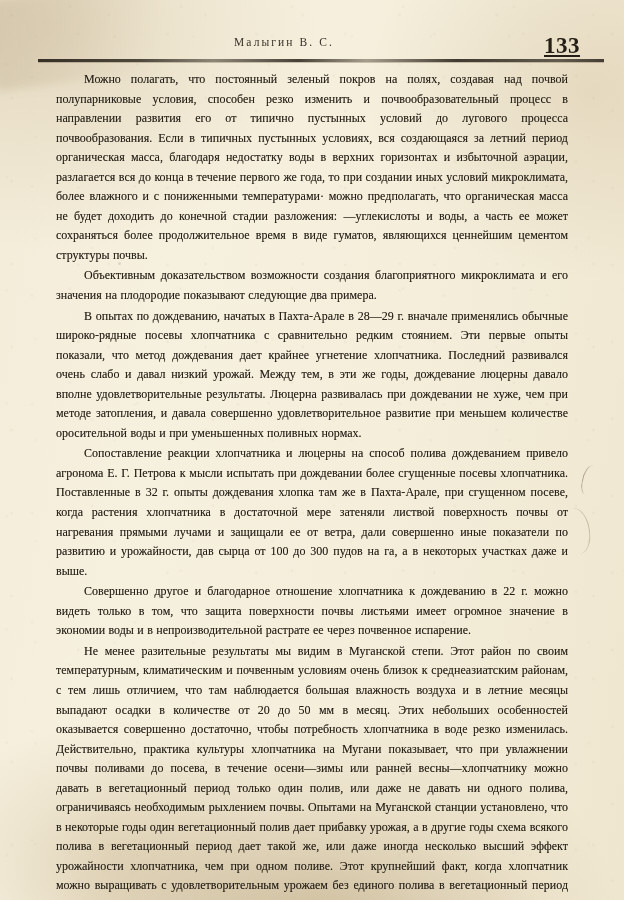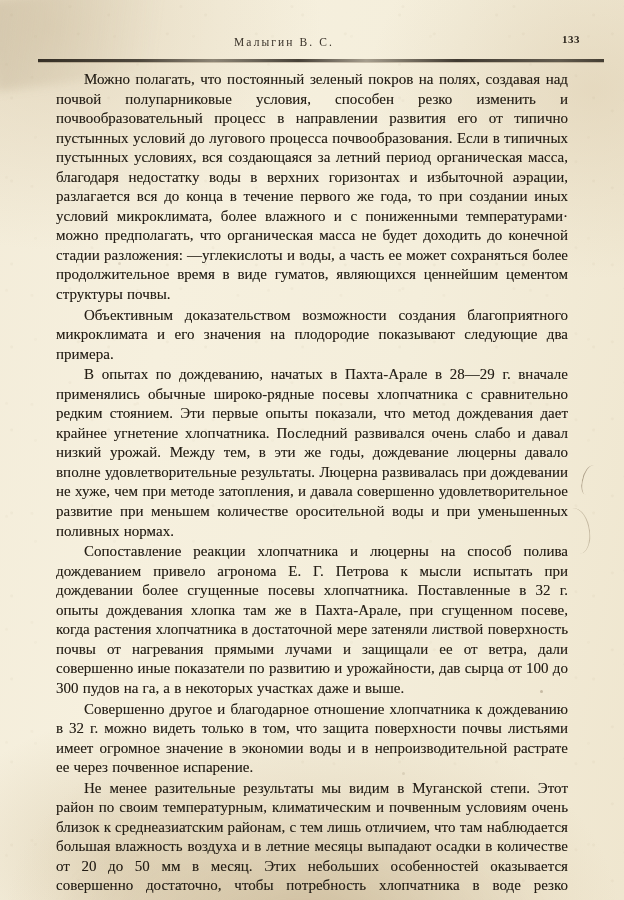--- a/index.html
+++ b/index.html
@@ -68,24 +68,25 @@
     top: 0;
     font-size: 11.5px;
     letter-spacing: 2.1px;
     color: #3a332a;
     white-space: nowrap;
   }
   .runhead-page {
     position: absolute;
     right: 0;
     top: -3px;
-    font-size: 11px;
+    font-size: 23px;
     font-weight: bold;
     letter-spacing: .5px;
     color: #241e16;
+    text-decoration: underline;
   }
   .rule {
     position: absolute;
     left: 38px;
     right: 20px;
     top: 59px;
     height: 3px;
     background:
       linear-gradient(90deg,
         rgba(40,34,26,.92) 0%,
@@ -108,21 +109,21 @@
 
   
   .body {
     position: absolute;
     left: 56px;
     top: 70px;
     width: 512px;
   }
   p.para {
     margin: 0;
-    font-size: 15px;
+    font-size: 12px;
     line-height: 19.55px;
     text-align: justify;
     text-align-last: left;
     text-indent: 28px;
     letter-spacing: .01px;
     word-spacing: .4px;
     color: #241e16;
     text-shadow: 0 0 .45px rgba(36,30,22,.42);
   }
   p.para + p.para { margin-top: 1px; }
@@ -172,21 +173,21 @@
     <div class="runhead-page">133</div>
   </div>
   <div class="rule"></div>
   <div class="rule-shadow"></div>
 
   <div class="body">
     <p class="para">Можно полагать, что постоянный зеленый покров на полях, создавая над почвой полупарниковые условия, способен резко изменить и почвообразовательный процесс в направлении развития его от типично пустынных условий до лугового процесса почвообразования. Если в типичных пустынных условиях, вся создающаяся за летний период органическая масса, благодаря недостатку воды в верхних горизонтах и избыточной аэрации, разлагается вся до конца в течение первого же года, то при создании иных условий микроклимата, более влажного и с пониженными температурами· можно предполагать, что органическая масса не будет доходить до конечной стадии разложения: —углекислоты и воды, а часть ее может сохраняться более продолжительное время в виде гуматов, являющихся ценнейшим цементом структуры почвы.</p>
     <p class="para">Объективным доказательством возможности создания благоприятного микроклимата и его значения на плодородие показывают следующие два примера.</p>
     <p class="para">В опытах по дождеванию, начатых в Пахта-Арале в 28—29 г. вначале применялись обычные широко-рядные посевы хлопчатника с сравнительно редким стоянием. Эти первые опыты показали, что метод дождевания дает крайнее угнетение хлопчатника. Последний развивался очень слабо и давал низкий урожай. Между тем, в эти же годы, дождевание люцерны давало вполне удовлетворительные результаты. Люцерна развивалась при дождевании не хуже, чем при методе затопления, и давала совершенно удовлетворительное развитие при меньшем количестве оросительной воды и при уменьшенных поливных нормах.</p>
     <p class="para">Сопоставление реакции хлопчатника и люцерны на способ полива дождеванием привело агронома Е. Г. Петрова к мысли испытать при дождевании более сгущенные посевы хлопчатника. Поставленные в 32 г. опыты дождевания хлопка там же в Пахта-Арале, при сгущенном посеве, когда растения хлопчатника в достаточной мере затеняли листвой поверхность почвы от нагревания прямыми лучами и защищали ее от ветра, дали совершенно иные показатели по развитию и урожайности, дав сырца от 100 до 300 пудов на га, а в некоторых участках даже и выше.</p>
-    <p class="para">Совершенно другое и благодарное отношение хлопчатника к дождеванию в 32 г. можно видеть только в том, что защита поверхности почвы листьями имеет огромное значение в экономии воды и в непроизводительной растрате ее через почвенное испарение.</p>
+    <p class="para">Совершенно другое и благодарное отношение хлопчатника к дождеванию в 22 г. можно видеть только в том, что защита поверхности почвы листьями имеет огромное значение в экономии воды и в непроизводительной растрате ее через почвенное испарение.</p>
     <p class="para">Не менее разительные результаты мы видим в Муганской степи. Этот район по своим температурным, климатическим и почвенным условиям очень близок к среднеазиатским районам, с тем лишь отличием, что там наблюдается большая влажность воздуха и в летние месяцы выпадают осадки в количестве от 20 до 50 мм в месяц. Этих небольших особенностей оказывается совершенно достаточно, чтобы потребность хлопчатника в воде резко изменилась. Действительно, практика культуры хлопчатника на Мугани показывает, что при увлажнении почвы поливами до посева, в течение осени—зимы или ранней весны—хлопчатнику можно давать в вегетационный период только один полив, или даже не давать ни одного полива, ограничиваясь необходимым рыхлением почвы. Опытами на Муганской станции установлено, что в некоторые годы один вегетационный полив дает прибавку урожая, а в другие годы схема всякого полива в вегетационный период дает такой же, или даже иногда несколько высший эффект урожайности хлопчатника, чем при одном поливе. Этот крупнейший факт, когда хлопчатник можно выращивать с удовлетворительным урожаем без единого полива в вегетационный период или с одним поливом, заслуживает исключительного внимания.</p>
 
   </div>
 
   <div class="pencil-mark"></div>
   <div class="pencil-mark2"></div>
 
   <div class="speck" style="left:540px; top:690px;"></div>
   <div class="speck" style="left:118px; top:262px; opacity:.5;"></div>
   <div class="speck" style="left:402px; top:772px; opacity:.45;"></div>

